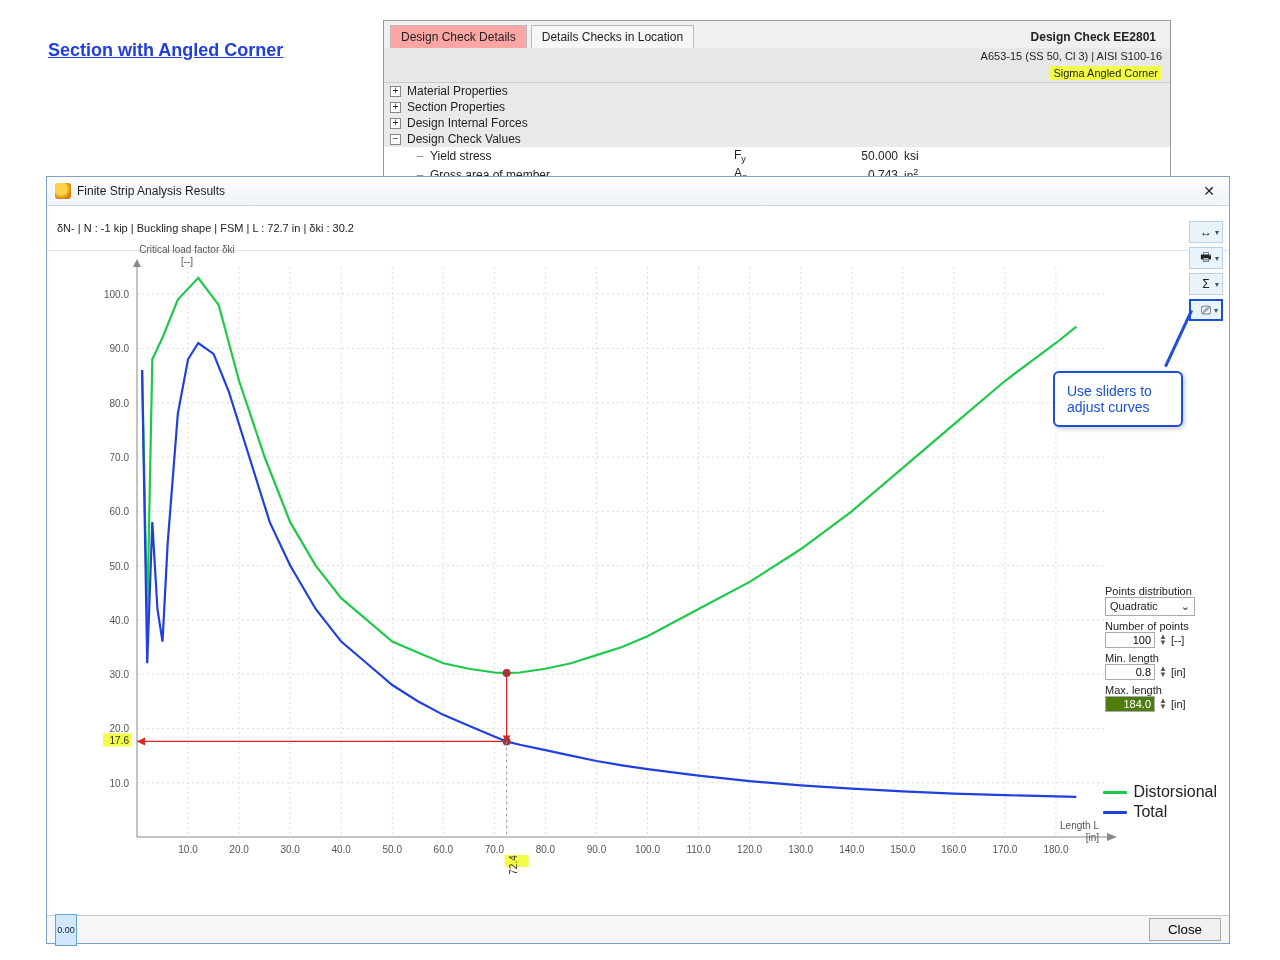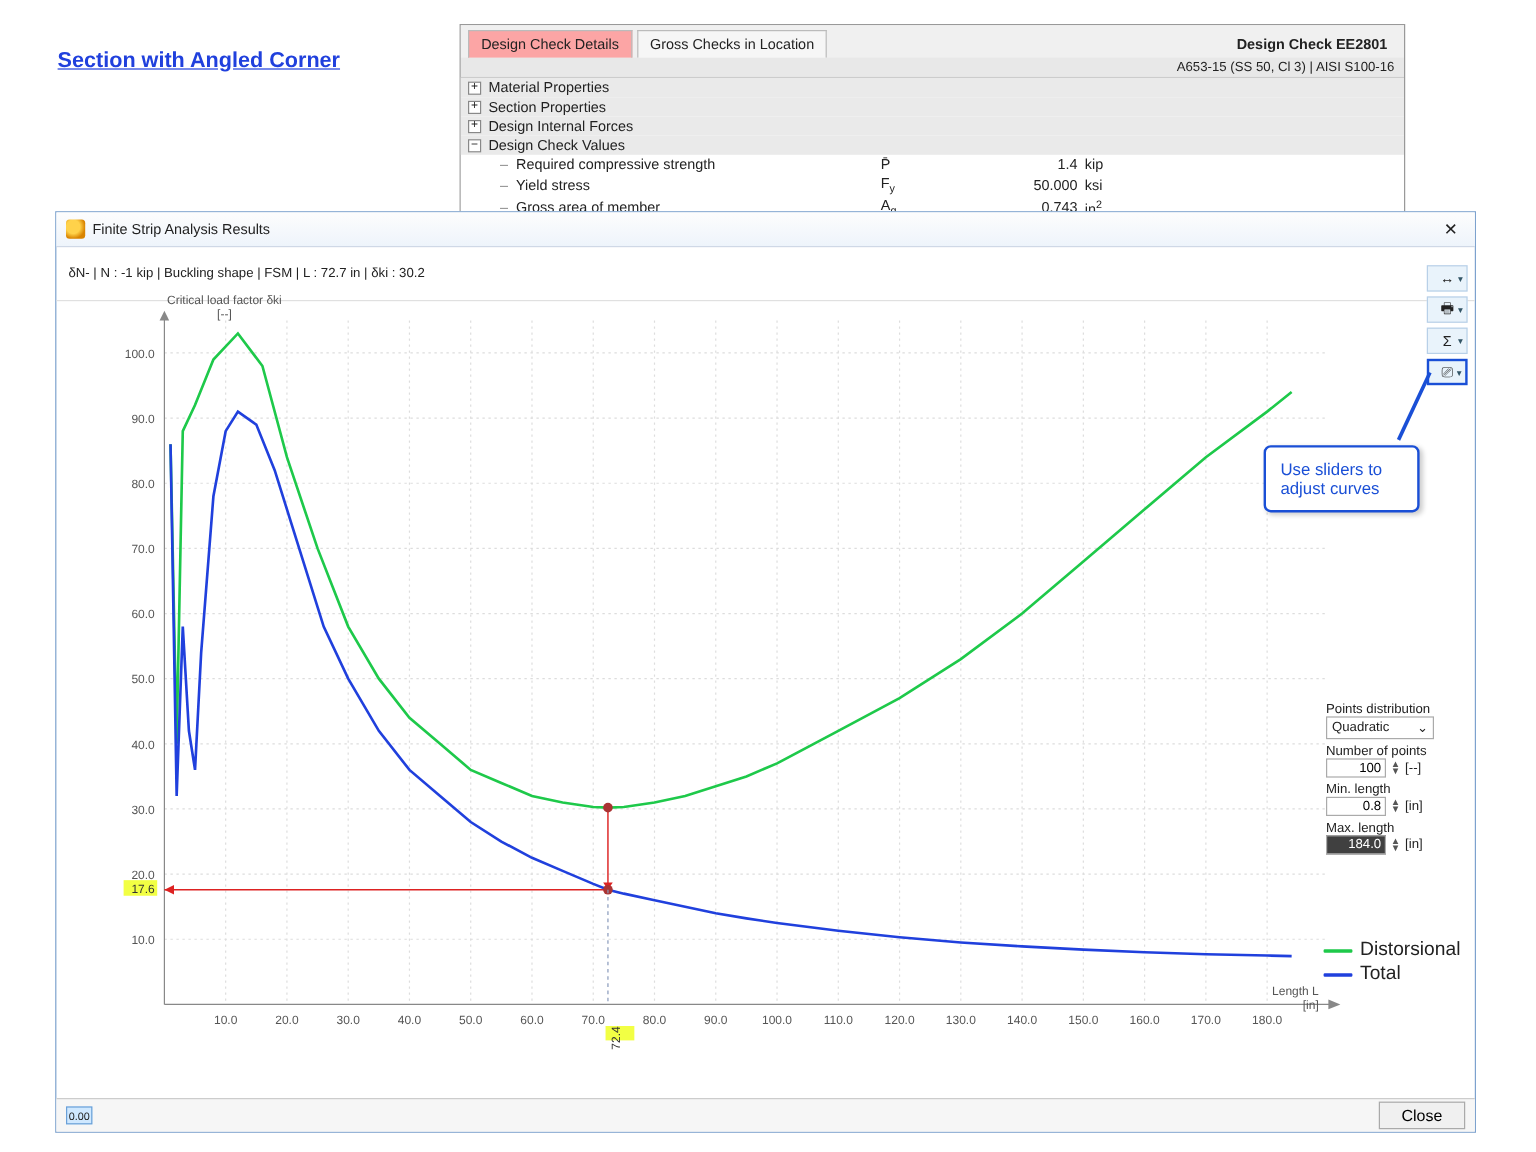--- a/index.html
+++ b/index.html
@@ -178,21 +178,21 @@
     cursor: pointer;
   }
   .stepper {
     display: flex; align-items: center; gap: 4px;
   }
   .stepper input {
     width: 50px; text-align: right;
     border: 1px solid #aaa; padding: 1px 3px;
     font-family: inherit; font-size: 11px;
   }
-  .stepper input.hl-sel { background:#404040; color:#fff; }
+  .stepper input.hl-sel { background:#4d7c0f; color:#fff; }
   .spin {
     display:flex; flex-direction:column; line-height:6px; font-size:8px;
     color:#555; cursor:pointer;
   }
   .legend {
     position: absolute;
     right: 12px; bottom: 120px;
     font-size: 16px;
   }
   .legend-row { display:flex; align-items:center; gap:6px; margin:2px 0; }
@@ -202,21 +202,21 @@
   .footer {
     position: absolute;
     left: 0; right: 0; bottom: 0;
     height: 28px;
     border-top: 1px solid #ccc;
     background: #f6f6f6;
     display: flex; align-items: center;
     padding: 0 8px;
   }
   .footer-icon {
-    width: 22px; height: 15px;
+    width: 22px; height: 32px;
     border: 1px solid #6aa0d8;
     background: #cfe8ff;
     font-size: 9px;
     display:flex;align-items:center;justify-content:center;
   }
   .btn-close {
     margin-left: auto;
     padding: 3px 18px;
     background: #f0f0f0;
     border: 1px solid #aaa;
@@ -225,52 +225,48 @@
 </style>
 </head>
 <body>
 
 <div class="app">
   <a class="title-link">Section with Angled Corner</a>
 
   <div class="panel">
     <div class="panel-tabs">
       <div class="panel-tab">Design Check Details</div>
-      <div class="panel-tab inactive">Gross Checks in Location</div>
+      <div class="panel-tab inactive">Details Checks in Location</div>
       <div class="panel-tab-spacer"></div>
       <div class="panel-title-right">Design Check EE2801</div>
     </div>
     <div class="panel-meta">
       <span>A653-15 (SS 50, Cl 3) | AISI S100-16</span>
+    </div>
+    <div class="panel-meta">
+      <span class="meta-hl">Sigma Angled Corner</span>
     </div>
     <div class="tree">
       <div class="trow tgroup">
         <span class="toggle">+</span>
         <span>Material Properties</span>
       </div>
       <div class="trow tgroup">
         <span class="toggle">+</span>
         <span>Section Properties</span>
       </div>
       <div class="trow tgroup">
         <span class="toggle">+</span>
         <span>Design Internal Forces</span>
       </div>
       <div class="trow tgroup">
         <span class="toggle">−</span>
         <span>Design Check Values</span>
       </div>
       <div id="rows-host">
-          <div class="trow">
-            <span class="cell-name"><span class="leaf-dash">–</span>Required compressive strength</span>
-            <span class="cell-sym">P̄</span>
-            <span class="cell-val">1.4</span>
-            <span class="cell-unit">kip</span>
-            <span class="cell-ref"></span>
-          </div>
           <div class="trow">
             <span class="cell-name"><span class="leaf-dash">–</span>Yield stress</span>
             <span class="cell-sym">F<span class="sub">y</span></span>
             <span class="cell-val">50.000</span>
             <span class="cell-unit">ksi</span>
             <span class="cell-ref"></span>
           </div>
           <div class="trow">
             <span class="cell-name"><span class="leaf-dash">–</span>Gross area of member</span>
             <span class="cell-sym">A<span class="sub">g</span></span>

